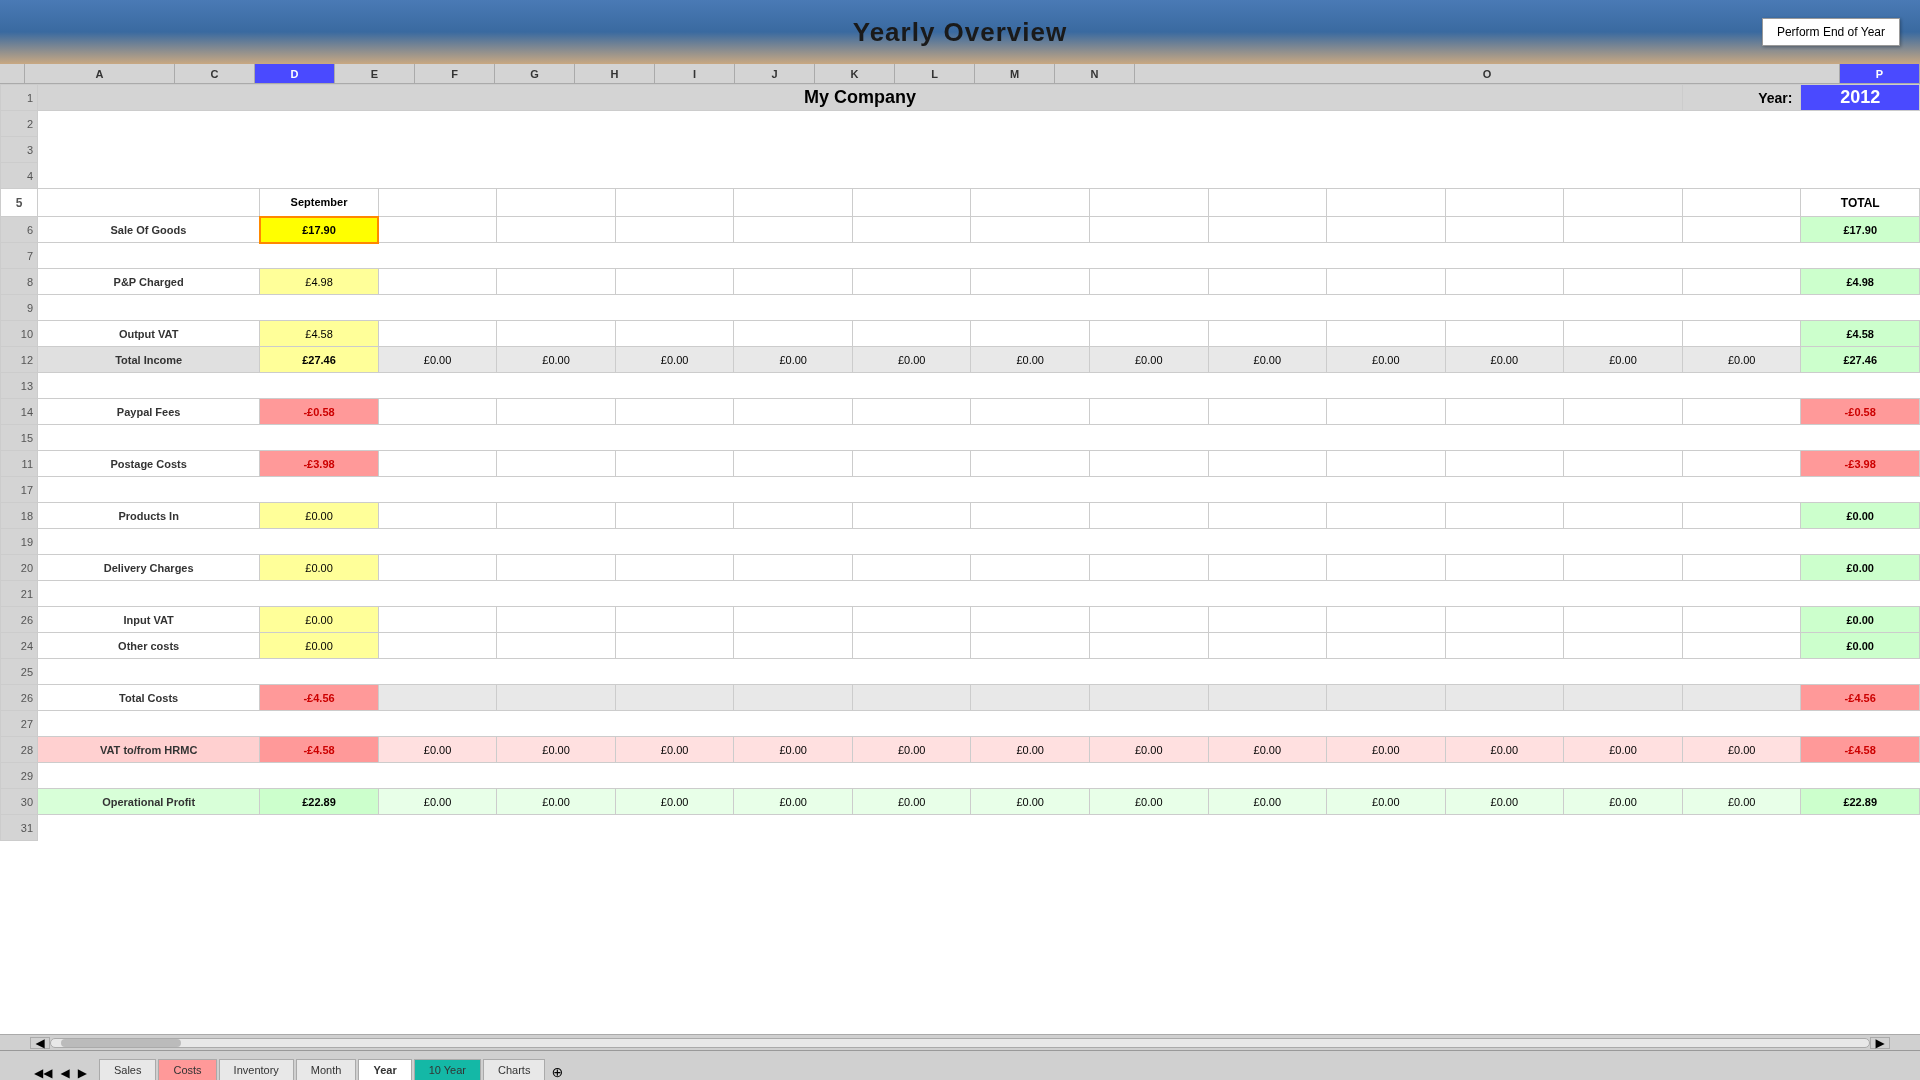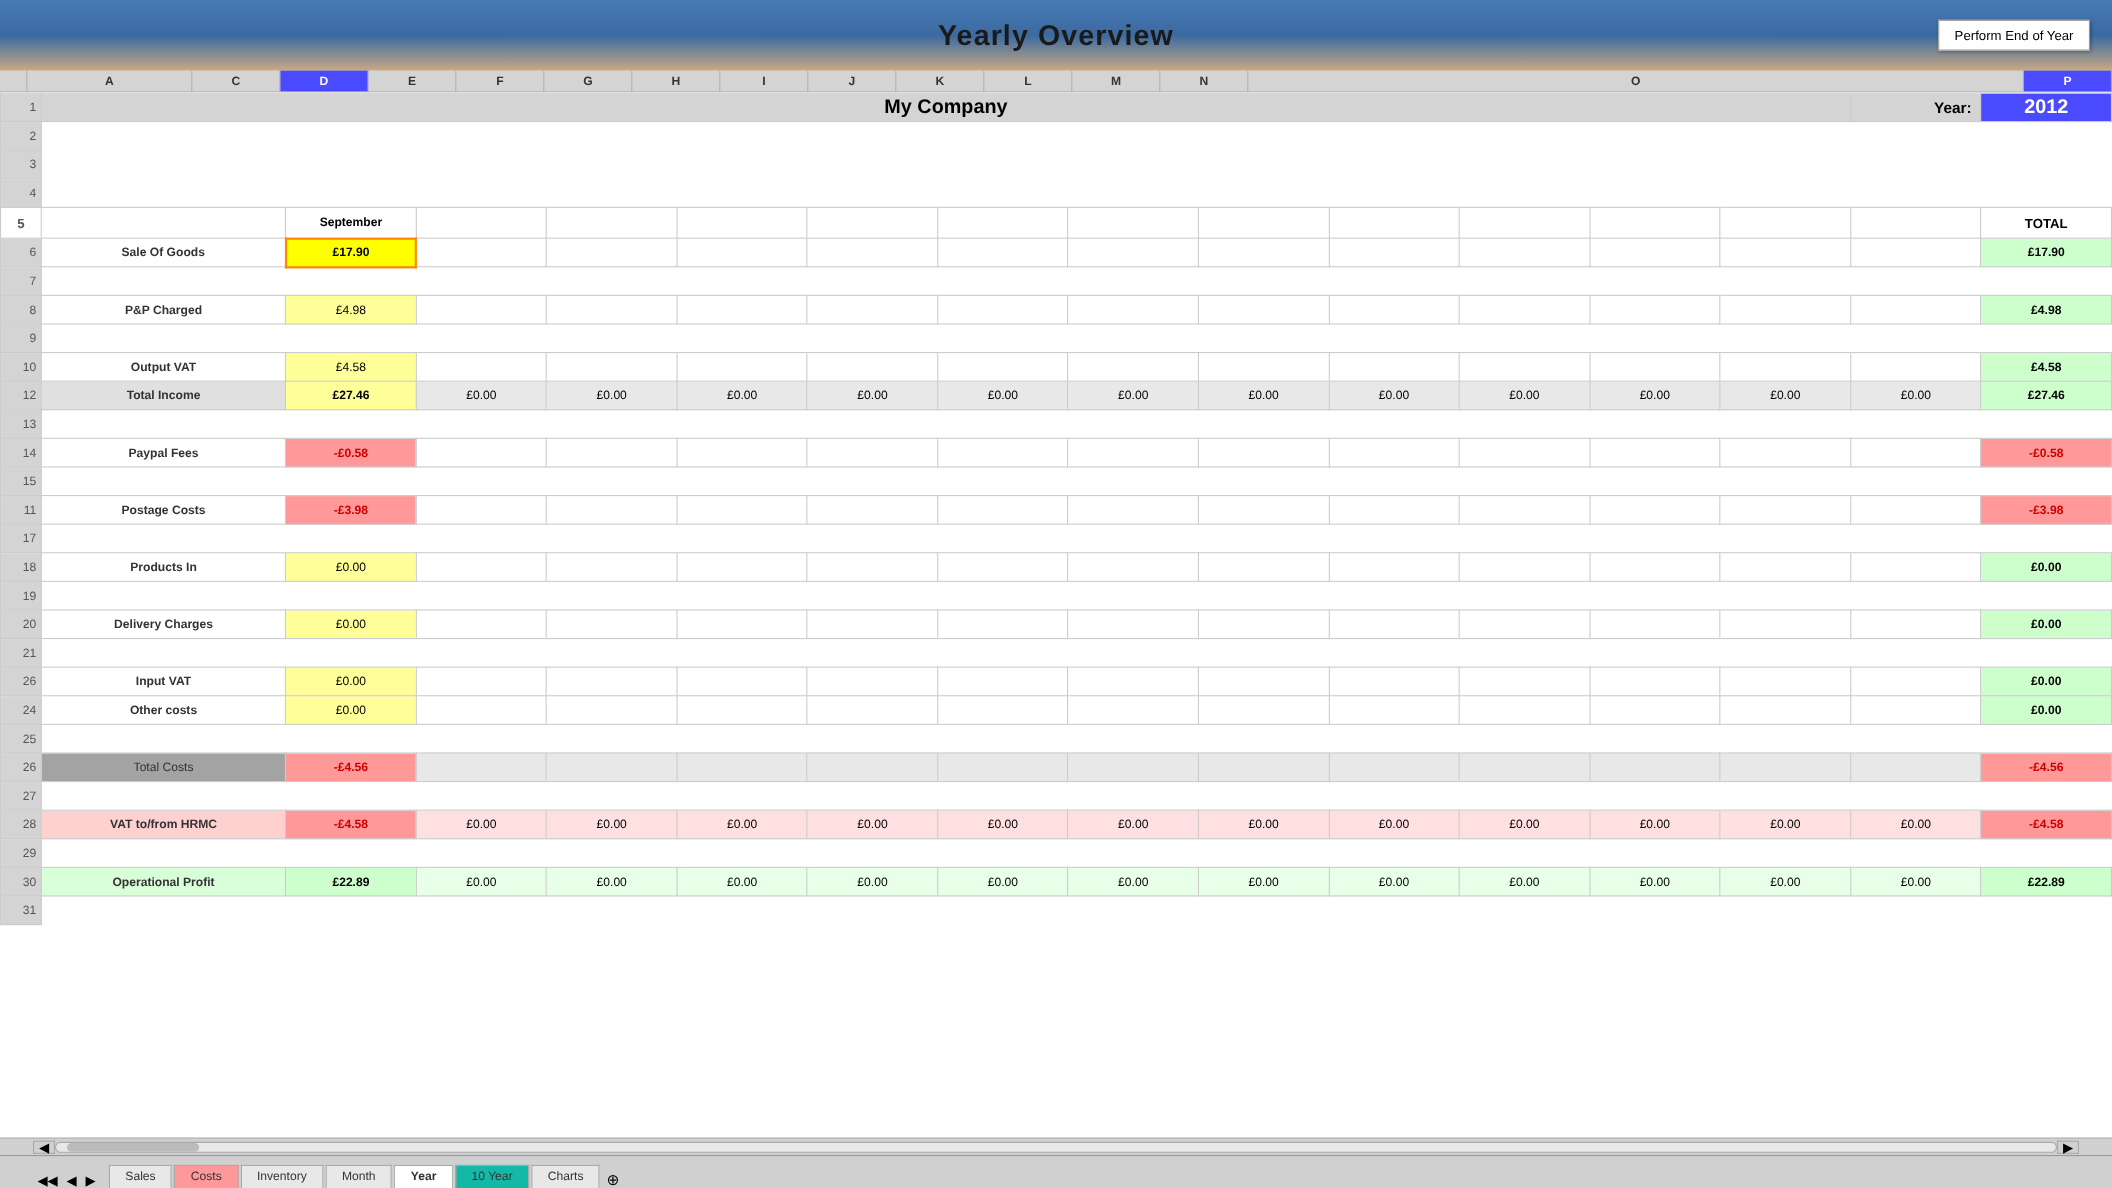--- a/index.html
+++ b/index.html
@@ -476,21 +476,21 @@
         <td style="background:#ccffcc; text-align:center; font-weight:bold; border:1px solid #ccc;">£0.00</td>
       </tr>
 
       <tr>
         <td class="row-num">25</td>
         <td colspan="15" style="background:white; border:none; height:6px;"></td>
       </tr>
 
       <tr style="background:#e8e8e8;">
         <td class="row-num">26</td>
-        <td class="row-label" style="background:#a3a3a3; font-weight:normal;">Total Costs</td>
+        <td class="row-label" style="background:#ffffff; font-weight:bold;">Total Costs</td>
         <td style="background:#ff9999; text-align:center; color:#cc0000; font-weight:bold; border:1px solid #ccc;">-£4.56</td>
         <td style="background:#e8e8e8; border:1px solid #ccc;"></td>
         <td style="background:#e8e8e8; border:1px solid #ccc;"></td>
         <td style="background:#e8e8e8; border:1px solid #ccc;"></td>
         <td style="background:#e8e8e8; border:1px solid #ccc;"></td>
         <td style="background:#e8e8e8; border:1px solid #ccc;"></td>
         <td style="background:#e8e8e8; border:1px solid #ccc;"></td>
         <td style="background:#e8e8e8; border:1px solid #ccc;"></td>
         <td style="background:#e8e8e8; border:1px solid #ccc;"></td>
         <td style="background:#e8e8e8; border:1px solid #ccc;"></td>

